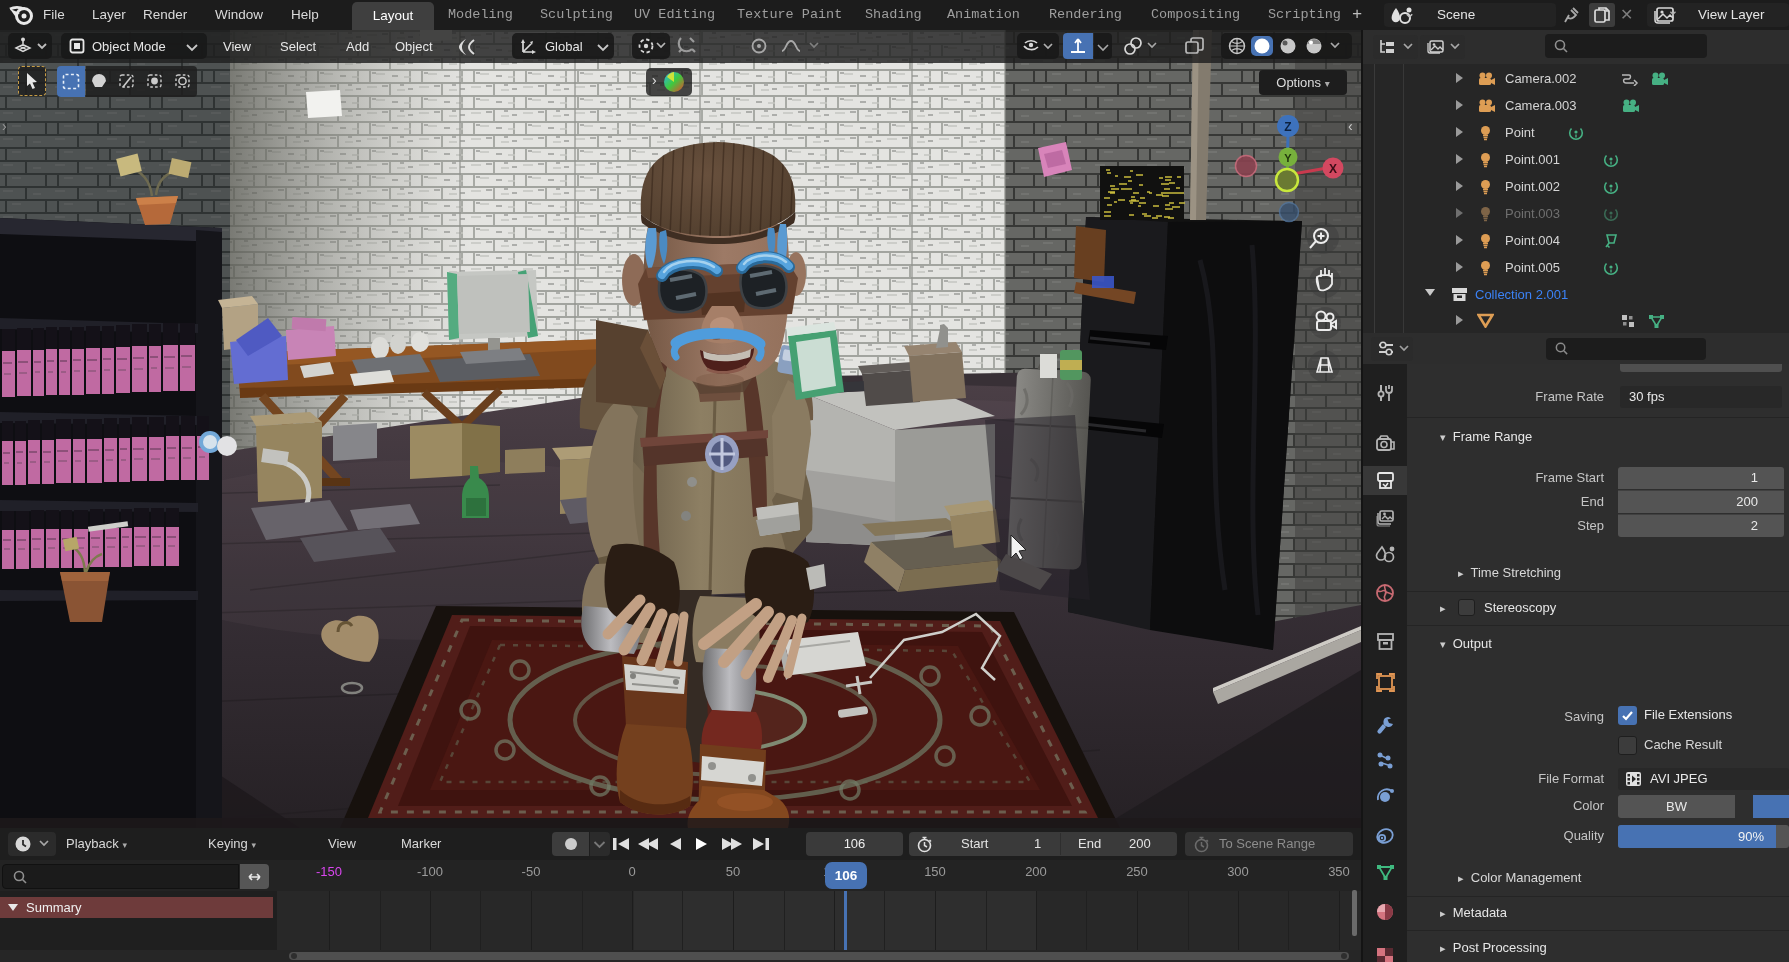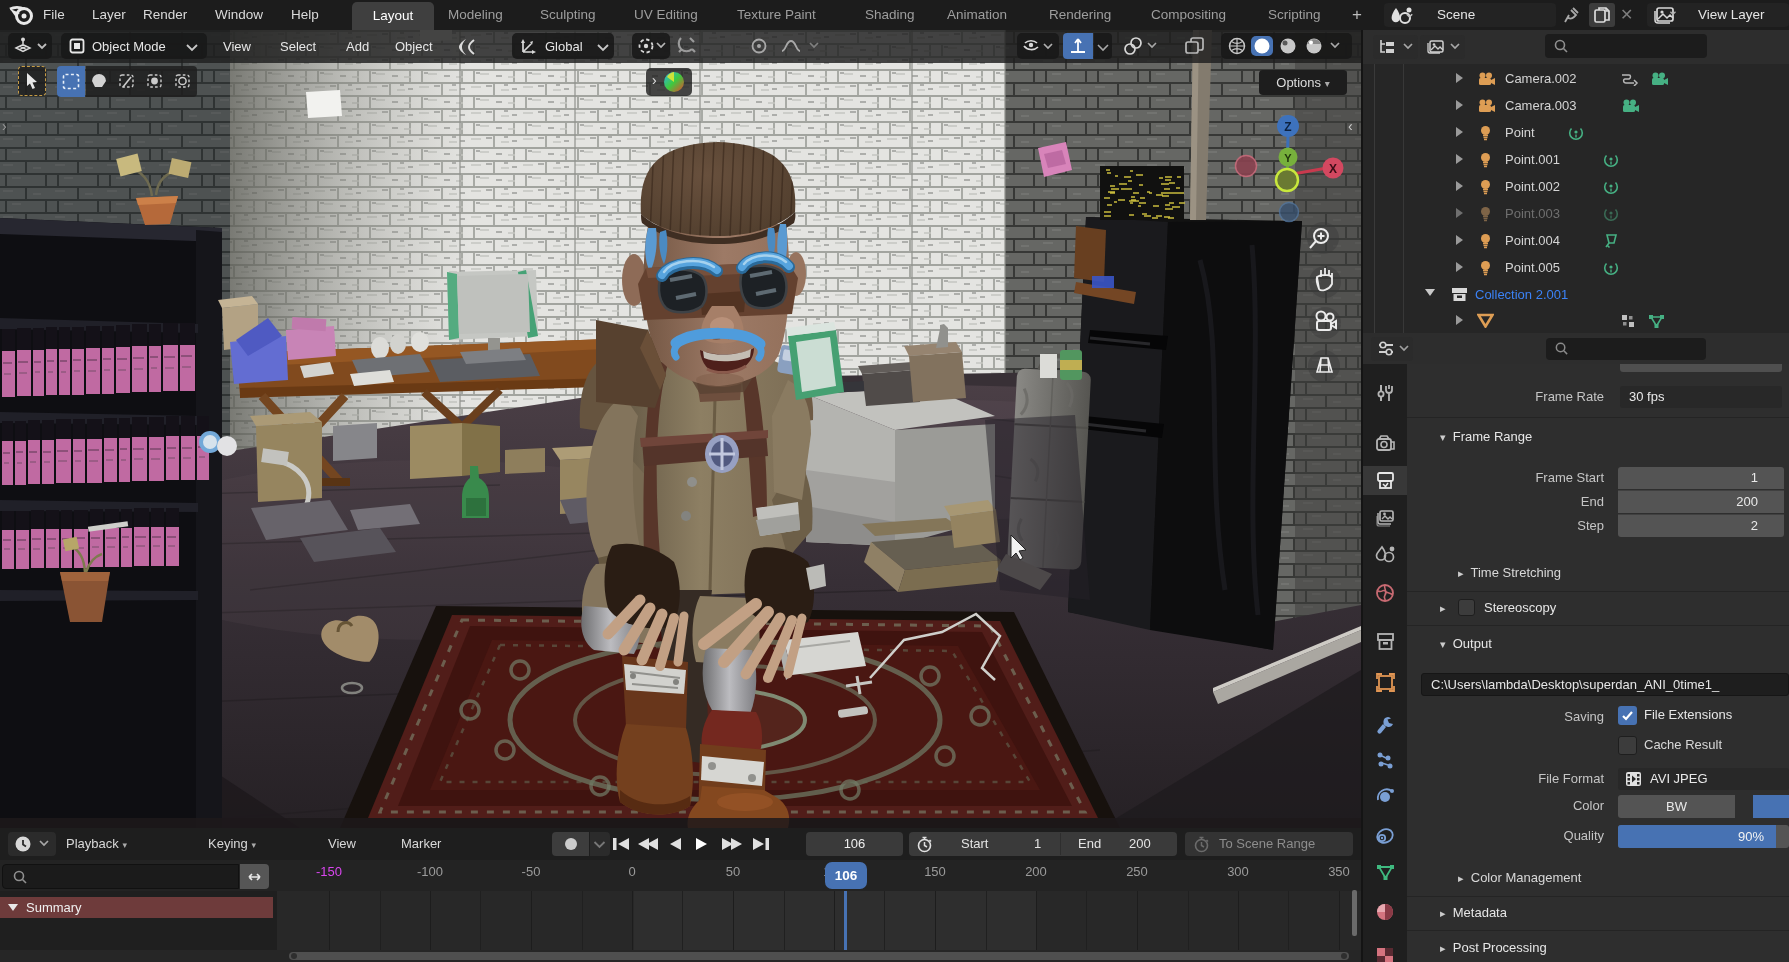--- a/index.html
+++ b/index.html
@@ -3,21 +3,21 @@
 <meta charset="utf-8">
 <style>
 * { margin:0; padding:0; box-sizing:border-box; }
 html,body { width:1789px; height:962px; overflow:hidden; background:#1b1b1b; }
 body { font-family:"Liberation Sans", sans-serif; }
 #app { position:relative; width:1789px; height:962px; }
 .abs { position:absolute; }
 .txt { white-space:nowrap; }
 #topbar { left:0; top:0; width:1789px; height:30px; background:#1c1c1c; }
 #topbar .menu { position:absolute; top:0; height:30px; line-height:30px; color:#dadada; font-size:13.5px; }
-#topbar .tab { position:absolute; top:0; height:30px; line-height:30px; color:#9e9e9e; font-size:13.5px; }
+#topbar .tab { position:absolute; top:0; height:30px; line-height:30px; color:#9e9e9e; font-size:13.5px;font-family:Liberation Mono, monospace; }
 #topbar .tabsel { position:absolute; top:2px; height:28px; line-height:28px; background:#3f3f3f; border-radius:5px 5px 0 0; color:#ffffff; font-size:13.5px; text-align:center; }
 #vp { left:0; top:30px; width:1361px; height:798px; overflow:hidden; }
 #vphead { left:0; top:30px; width:1361px; height:33px; background:rgba(30,30,30,0.82); }
 .w { position:absolute; background:rgba(24,24,24,0.88); border-radius:5px; color:#e3e3e3; font-size:13px; }
 .hmenu { position:absolute; top:33px; height:27px; line-height:27px; color:#e6e6e6; font-size:13px; }
 #outl { left:1363px; top:30px; width:426px; height:303px; background:#262626; }
 #outlhead { left:0; top:0; width:426px; height:34px; background:#2d2d2d; }
 .orow { position:absolute; left:0; width:354px; height:27px; color:#d4d4d4; font-size:13px; line-height:27px; }
 #props { left:1363px; top:333px; width:426px; height:629px; background:#2e2e2e; }
 #propshead { left:0; top:0; width:426px; height:31px; background:#2d2d2d; }
@@ -994,21 +994,20 @@
       </div>
 <div class="abs" style="left:255px;top:157px;width:166px;height:1px;background:#404040"></div>
 <div class="abs" style="left:255px;top:181px;width:166px;height:1px;background:#404040"></div>
 <div class="phead txt" style="left:95px;top:229px;color:#d8d8d8"><span class="chev">▸</span>&nbsp; Time Stretching</div>
 <div class="abs" style="left:44px;top:258px;width:382px;height:1px;background:#242424"></div>
 <div class="phead txt" style="left:77px;top:264px"><span class="chev">▸</span></div>
 <div class="abs" style="left:95px;top:266px;width:17px;height:17px;background:#3c3c3c;border-radius:3px;border:1px solid #1e1e1e"></div>
 <div class="phead txt" style="left:121px;top:264px">Stereoscopy</div>
 <div class="abs" style="left:44px;top:292px;width:382px;height:1px;background:#242424"></div>
 <div class="phead txt" style="left:77px;top:300px"><span class="chev">▾</span>&nbsp; Output</div>
-<div class="abs" style="left:58px;top:340px;width:368px;height:23px;background:#1e1e1e;border-radius:3px;border:1px solid #161616;color:#e6e6e6;font-size:13px;line-height:21px;padding-left:9px;overflow:hidden">C:\Users\lambda\Desktop\superdan_ANI_0time1_</div>
 <div class="plabel txt" style="left:0;top:373px;width:241px">Saving</div>
 <div class="abs" style="left:255px;top:373px;width:19px;height:19px;background:#4772b3;border-radius:3px"></div>
 <svg class="abs" style="left:258px;top:376px" width="13" height="13" viewBox="0 0 13 13">
         <path d="M2 7 l3 3 6-7" stroke="#fff" stroke-width="2.2" fill="none"></path>
       </svg>
 <div class="phead txt" style="left:281px;top:371px">File Extensions</div>
 <div class="abs" style="left:255px;top:403px;width:19px;height:19px;background:#3c3c3c;border-radius:3px;border:1px solid #1e1e1e"></div>
 <div class="phead txt" style="left:281px;top:401px;color:#d8d8d8">Cache Result</div>
 <div class="plabel txt" style="left:0;top:435px;width:241px">File Format</div>
 <div class="abs" style="left:255px;top:435px;width:171px;height:22px;background:#282828;border-radius:3px"></div>

